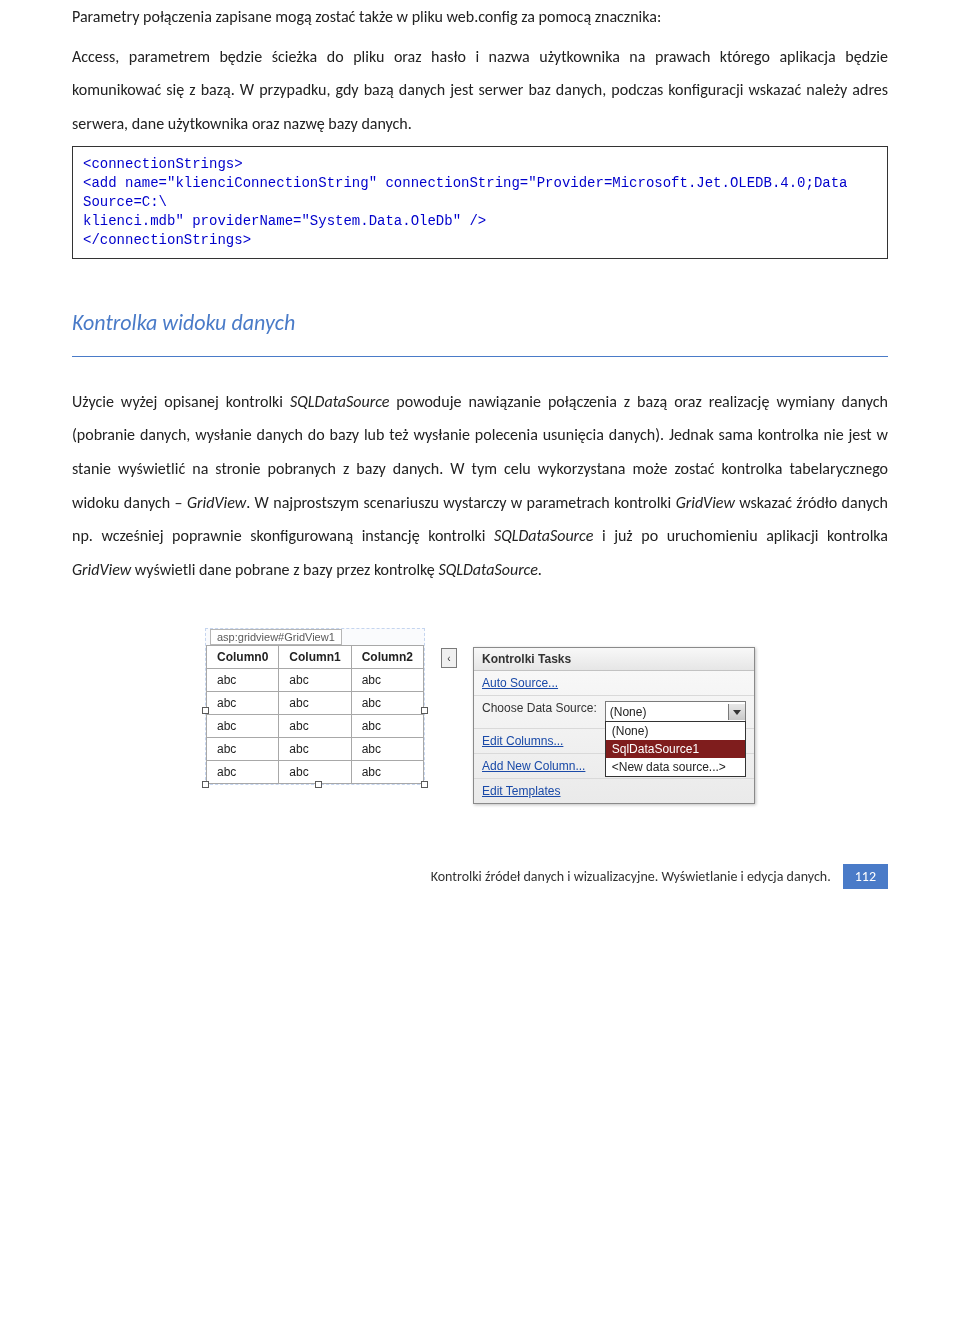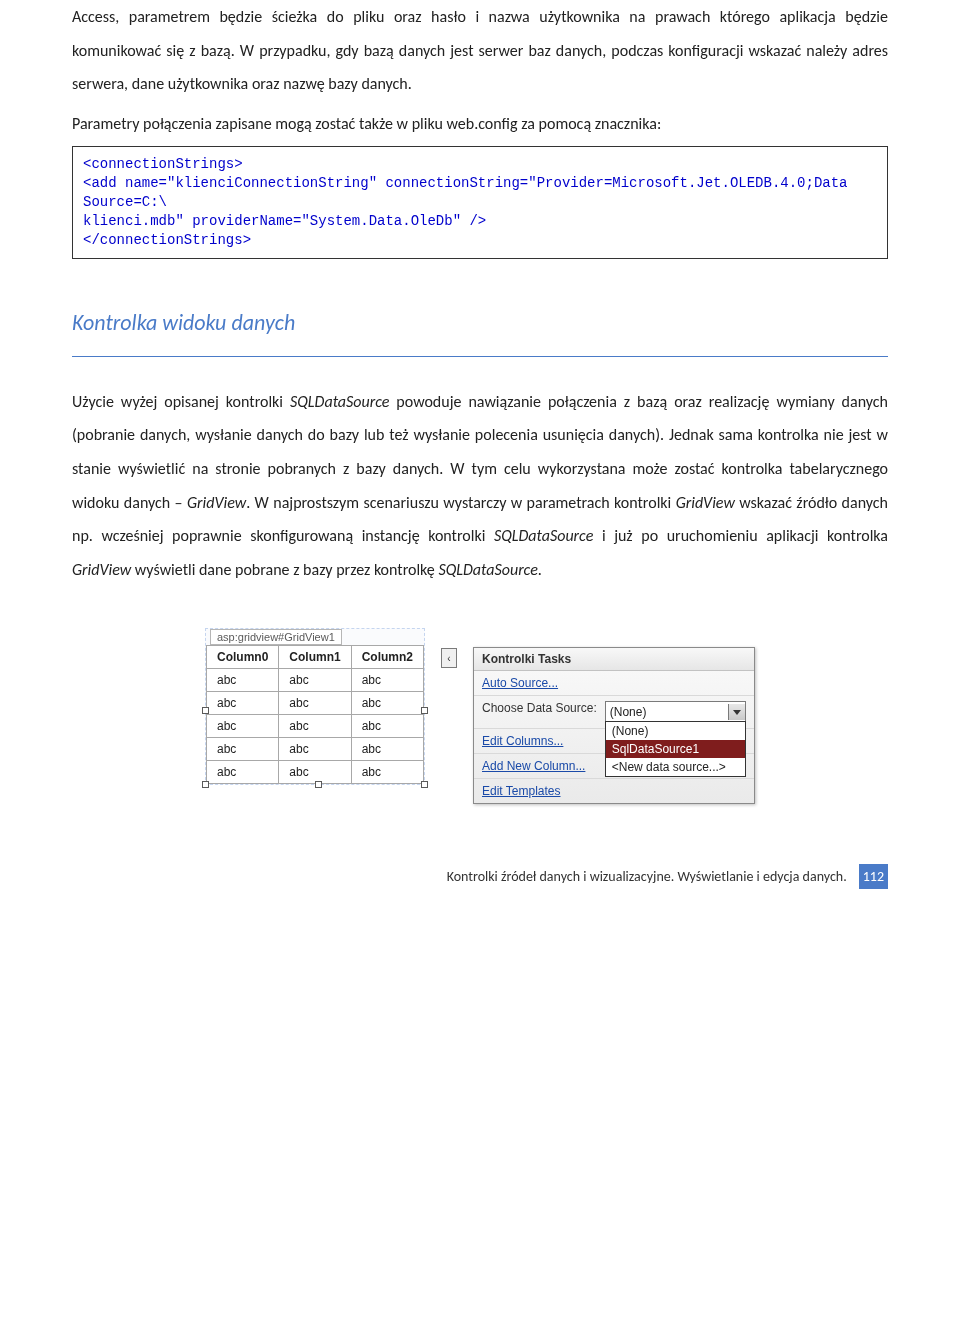--- a/index.html
+++ b/index.html
@@ -187,31 +187,31 @@
     display: flex;
     justify-content: flex-end;
     align-items: center;
     gap: 12px;
     font-size: 14px;
   }
   .footer-text { color: #333; text-align: right; }
   .page-num {
     background: #4a7bc8;
     color: #fff;
-    padding: 4px 4px;
+    padding: 4px 12px;
   }
 </style>
 </head>
 <body>
 
 <div class="page">
 
   <div class="body-text">
+    <p>Parametry połączenia zapisane mogą zostać także w pliku web.config za pomocą znacznika:</p>
     <p>Access, parametrem będzie ścieżka do pliku oraz  hasło i nazwa użytkownika na prawach którego aplikacja będzie komunikować się z bazą.  W przypadku, gdy bazą danych jest serwer baz danych, podczas konfiguracji wskazać należy adres serwera,  dane użytkownika oraz nazwę bazy danych.</p>
-    <p>Parametry połączenia zapisane mogą zostać także w pliku web.config za pomocą znacznika:</p>
   </div>
 
   <div class="code-box">&lt;connectionStrings&gt;
 &lt;add name="klienciConnectionString" connectionString="Provider=Microsoft.Jet.OLEDB.4.0;Data Source=C:\
 klienci.mdb" providerName="System.Data.OleDb" /&gt;
 &lt;/connectionStrings&gt;</div>
 
   <div class="heading">Kontrolka widoku danych</div>
 
   <div class="body-text">

